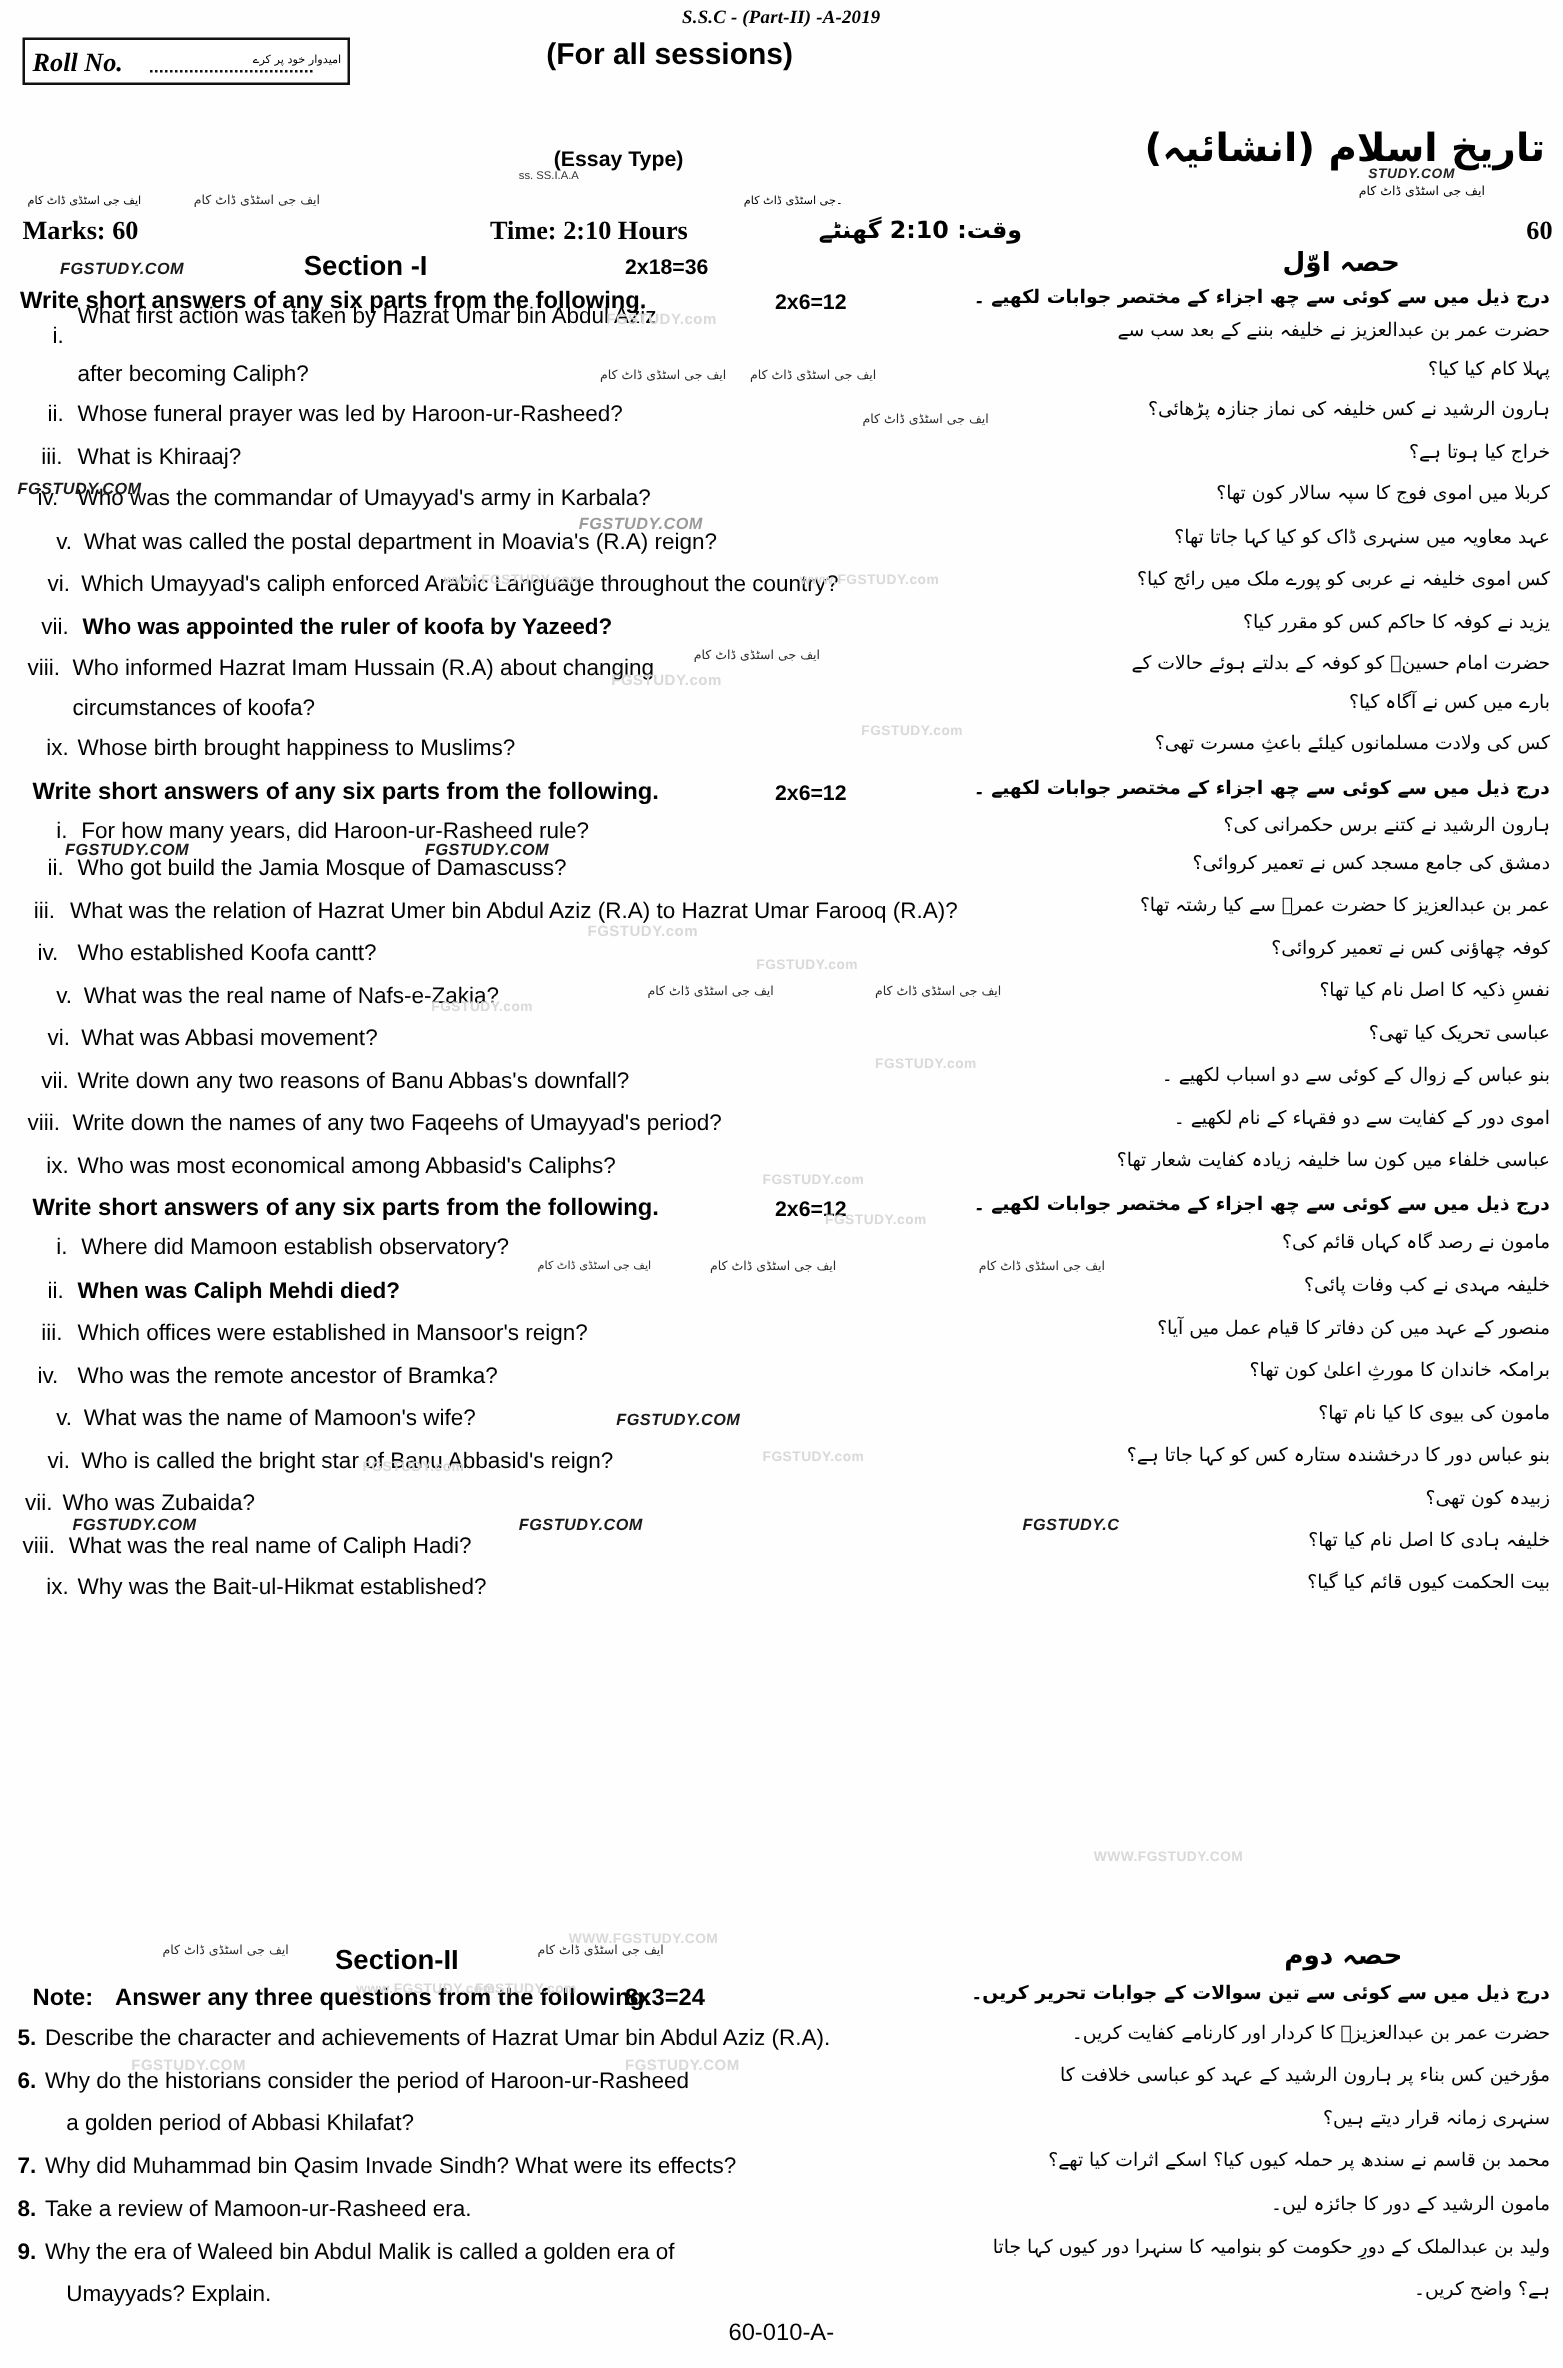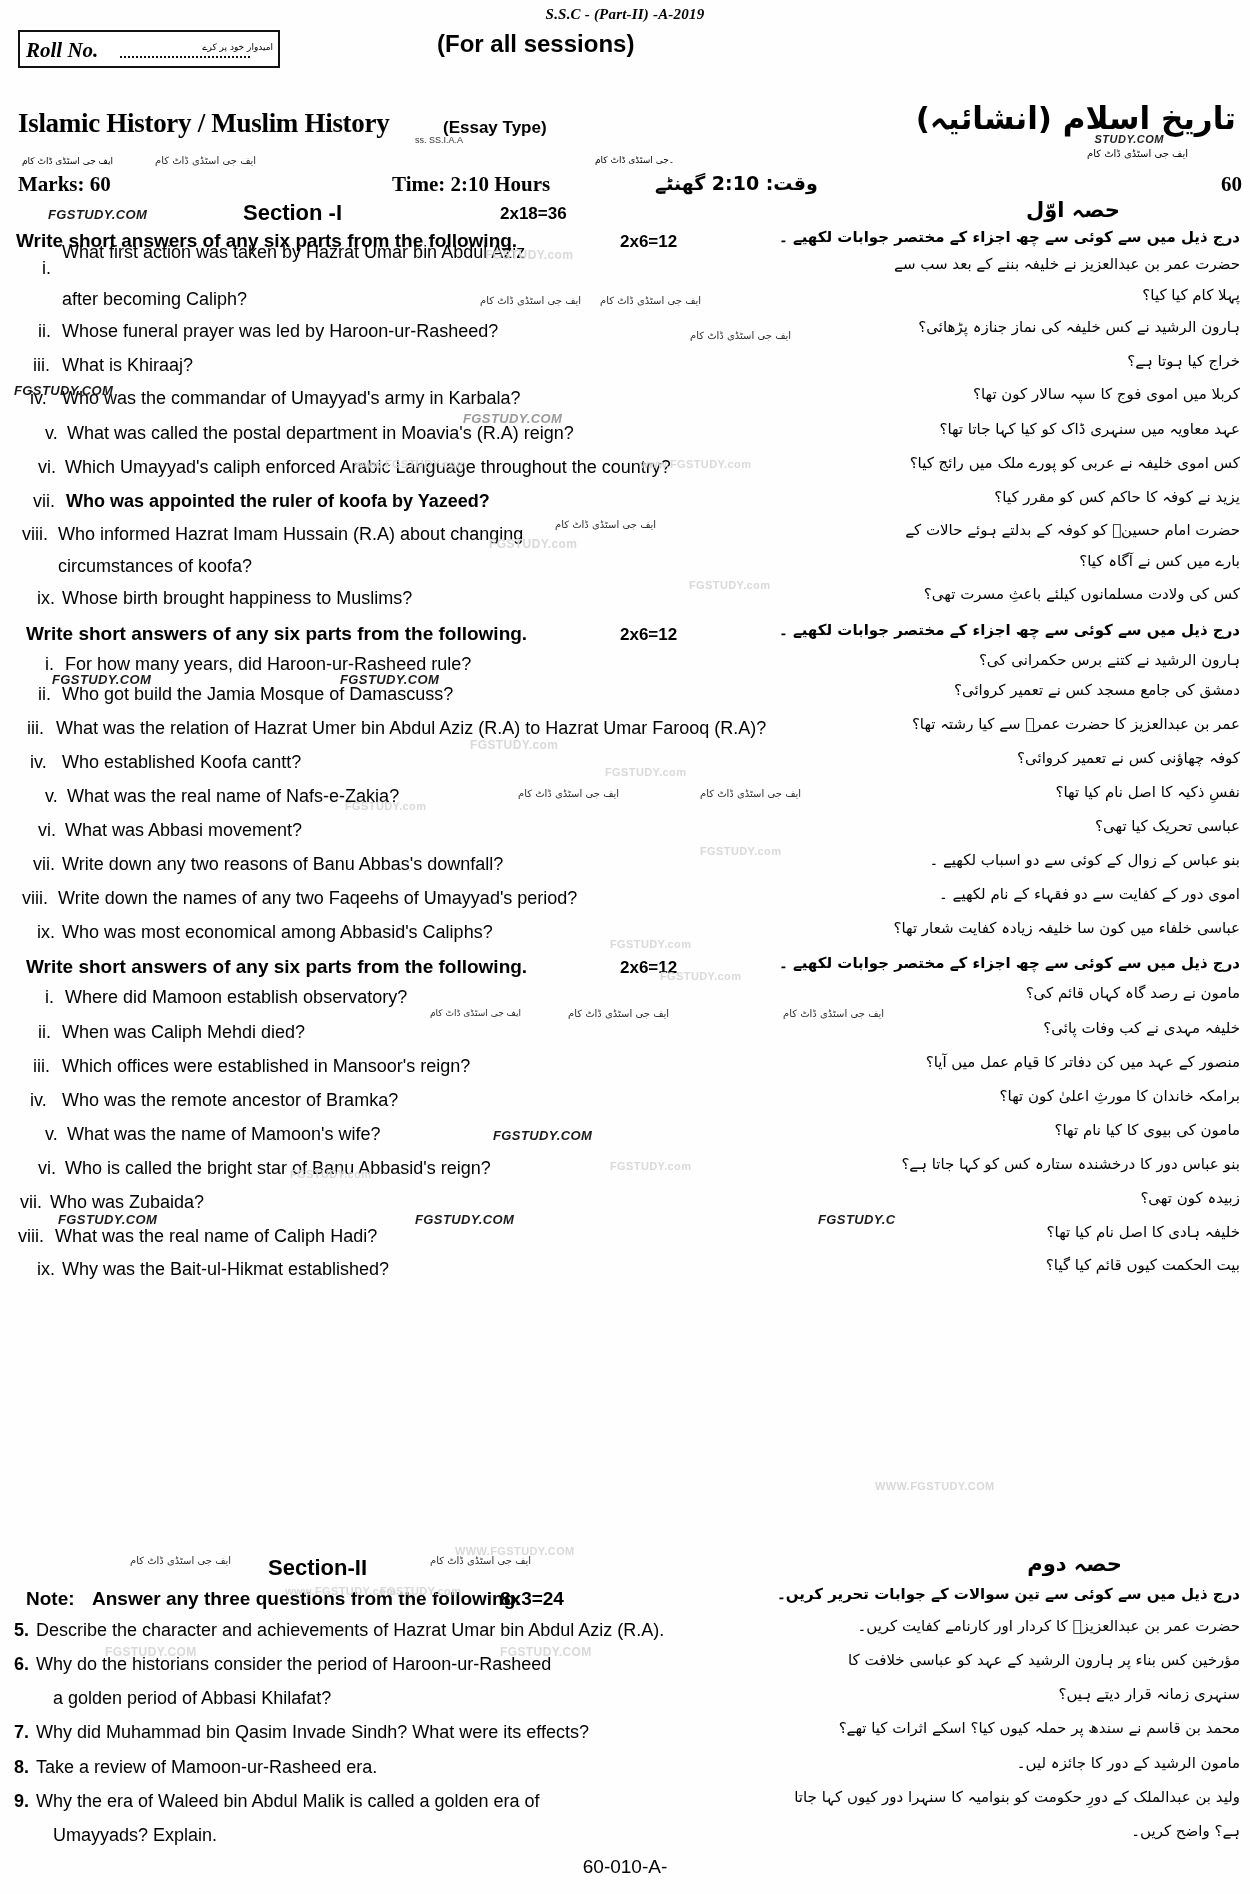--- a/index.html
+++ b/index.html
@@ -106,21 +106,20 @@
   <div class="abs" id="paper-code">S.S.C - (Part-II) -A-2019</div>
 
   <div class="abs" id="roll-box">
     <span class="rn">Roll No.</span>
     <span class="dots"></span>
     <span class="urdu-note">امیدوار خود پر کرے</span>
   </div>
 
   <div class="abs" id="for-all-sessions">(For all sessions)</div>
 
-  <div class="abs" id="subject-title-en">Islamic History / Muslim History</div>
   <div class="abs" id="essay-type">(Essay Type)</div>
   <div class="abs" id="essay-sub">ss. SS.I.A.A</div>
   <div class="abs" id="subject-title-ur">تاریخ اسلام (انشائیہ)</div>
   <div class="abs wm wm-dark" id="title-wm">STUDY.COM</div>
   <div class="abs" id="marks-ur-top">ایف جی اسٹڈی ڈاٹ کام</div>
 
   <div class="abs" id="marks-ur-small">ایف جی اسٹڈی ڈاٹ کام</div>
   <div class="abs" id="marks-en">Marks: 60</div>
   <div class="abs" id="time-wm">۔جی اسٹڈی ڈاٹ کام</div>
   <div class="abs" id="time-en">Time: 2:10 Hours</div>
@@ -217,21 +216,21 @@
 
   <div class="abs qhead" style="left:26px;top:956px;">Write short answers of any six parts from the following.</div>
   <div class="abs marks-col" style="left:620px;top:958px;">2x6=12</div>
   <div class="abs urdu urdu-head" style="right:10px;top:954px;">درج ذیل میں سے کوئی سے چھ اجزاء کے مختصر جوابات لکھیے ۔</div>
 
   <div class="abs qnum-en" style="left:45px;top:987px;">i.</div>
   <div class="abs qnum-en" style="left:65px;top:987px;">Where did Mamoon establish observatory?</div>
   <div class="abs urdu" style="right:10px;top:984px;">مامون نے رصد گاہ کہاں قائم کی؟</div>
 
   <div class="abs qnum-en" style="left:38px;top:1022px;">ii.</div>
-  <div class="abs qnum-en" style="left:62px;top:1022px;">When was Caliph Mehdi died?</div>
+  <div class="abs qnum-en" style="left:62px;top:1022px;font-weight:bold;">When was Caliph Mehdi died?</div>
   <div class="abs urdu" style="right:10px;top:1019px;">خلیفہ مہدی نے کب وفات پائی؟</div>
 
   <div class="abs qnum-en" style="left:33px;top:1056px;">iii.</div>
   <div class="abs qnum-en" style="left:62px;top:1056px;">Which offices were established in Mansoor's reign?</div>
   <div class="abs urdu" style="right:10px;top:1053px;">منصور کے عہد میں کن دفاتر کا قیام عمل میں آیا؟</div>
 
   <div class="abs qnum-en" style="left:30px;top:1090px;">iv.</div>
   <div class="abs qnum-en" style="left:62px;top:1090px;">Who was the remote ancestor of Bramka?</div>
   <div class="abs urdu" style="right:10px;top:1087px;">برامکہ خاندان کا مورثِ اعلیٰ کون تھا؟</div>
 

